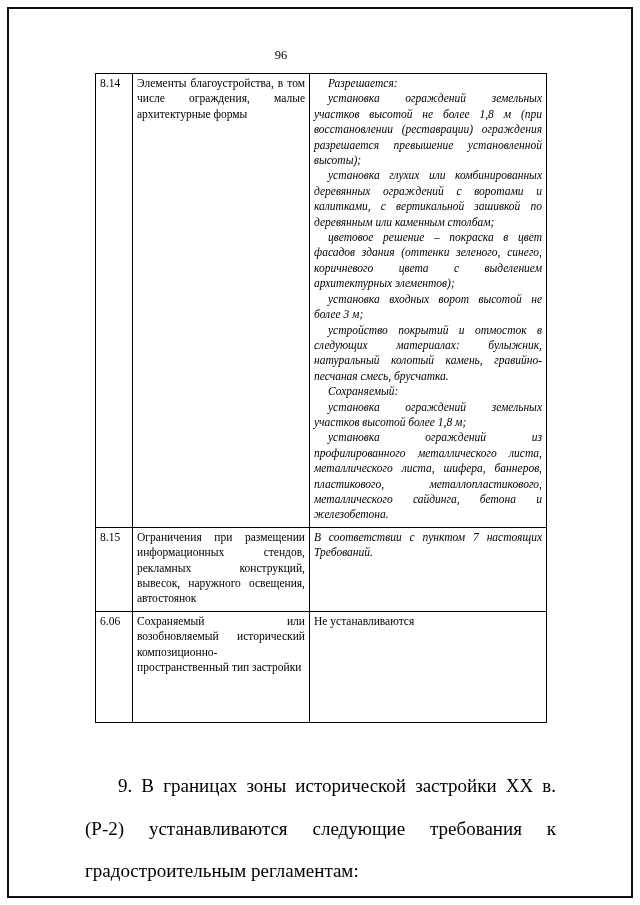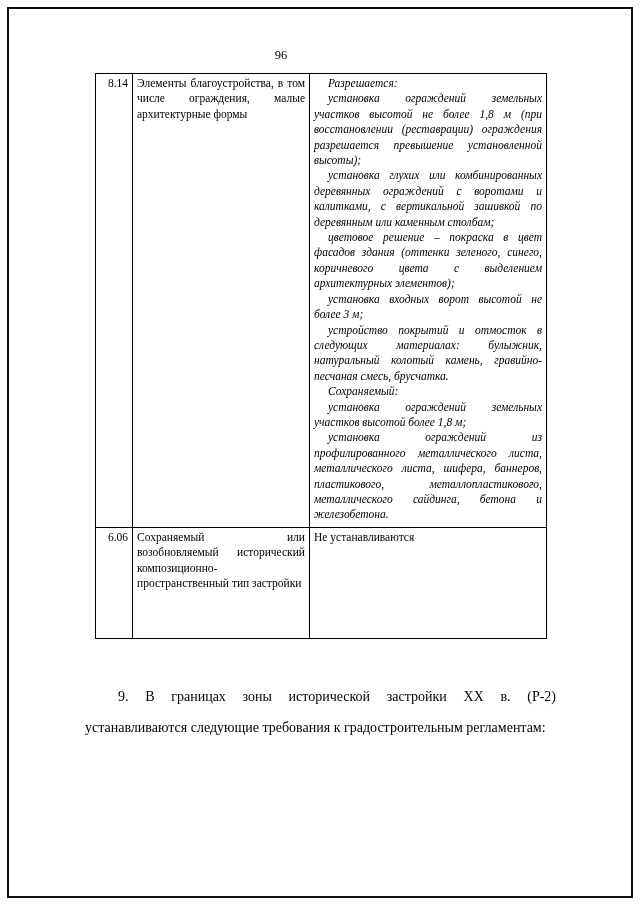--- a/index.html
+++ b/index.html
@@ -31,36 +31,36 @@
     width: 452px;
     font-size: 11.5px;
     line-height: 1.34;
     table-layout: fixed;
   }
   table.req td {
     border: 1.5px solid #000;
     vertical-align: top;
     padding: 2px 4px 4px 4px;
   }
-  td.num { width: 28px; padding-left: 3px; padding-right: 1px; text-align: right; }
+  td.num { width: 28px; padding-left: 3px; padding-right: 1px; }
   td.title { width: 168px; text-align: justify; }
   td.body { width: 228px; }
   .para {
     margin: 0;
     text-align: justify;
     text-indent: 14px;
     font-style: italic;
   }
   .para.noindent { text-indent: 0; }
   .plain { margin: 0; text-align: left; }
   tr.tall td { height: 104px; }
   .closing {
     margin: 42px 0 0 -10px;
     width: 471px;
-    font-size: 14px;
+    font-size: 19px;
     line-height: 2.25;
     text-align: justify;
     text-indent: 33px;
   }
 </style>
 </head>
 <body>
 
 <div class="frame"></div>
 
@@ -79,20 +79,27 @@
           <p class="para">установка глухих или комбинированных деревянных ограждений с воротами и калитками, с вертикальной зашивкой по деревянным или каменным столбам;</p>
           <p class="para">цветовое решение – покраска в цвет фасадов здания (оттенки зеленого, синего, коричневого цвета с выделением архитектурных элементов);</p>
           <p class="para">установка входных ворот высотой не более 3 м;</p>
           <p class="para">устройство покрытий и отмосток в следующих материалах: булыжник, натуральный колотый камень, гравийно-песчаная смесь, брусчатка.</p>
           <p class="para">Сохраняемый:</p>
           <p class="para">установка ограждений земельных участков высотой более 1,8 м;</p>
           <p class="para">установка ограждений из профилированного металлического листа, металлического листа, шифера, баннеров, пластикового, металлопластикового, металлического сайдинга, бетона и железобетона.</p>
         </td>
       </tr>
 
+      <tr>
+        <td class="num">8.15</td>
+        <td class="title">Ограничения при размещении информационных стендов, рекламных конструкций, вывесок, наружного освещения, автостоянок</td>
+        <td class="body">
+          <p class="para noindent">В соответствии с пунктом 7 настоящих Требований.</p>
+        </td>
+      </tr>
 
 
       <tr class="tall">
         <td class="num">6.06</td>
         <td class="title">Сохраняемый или возобновляемый исторический композиционно-пространственный тип застройки</td>
         <td class="body">
           <p class="plain">Не устанавливаются</p>
         </td>
       </tr>
     </tbody>

